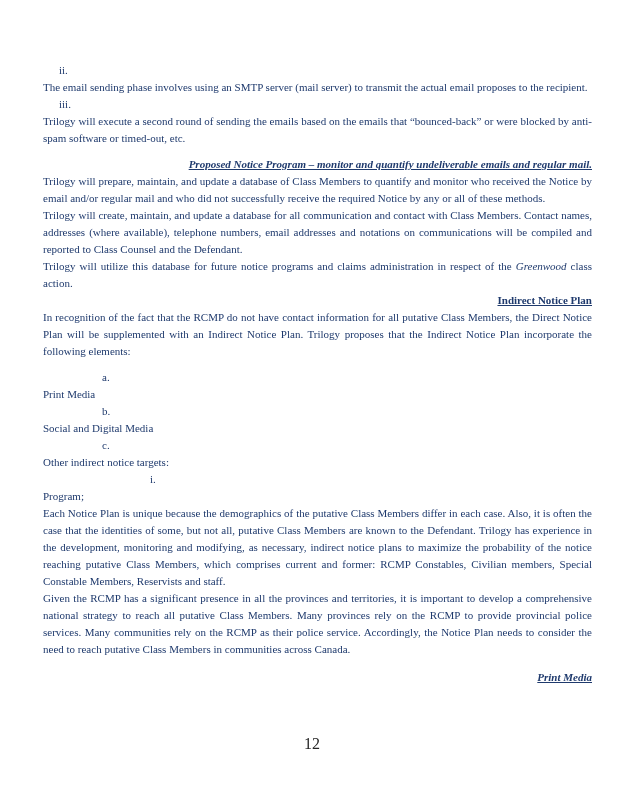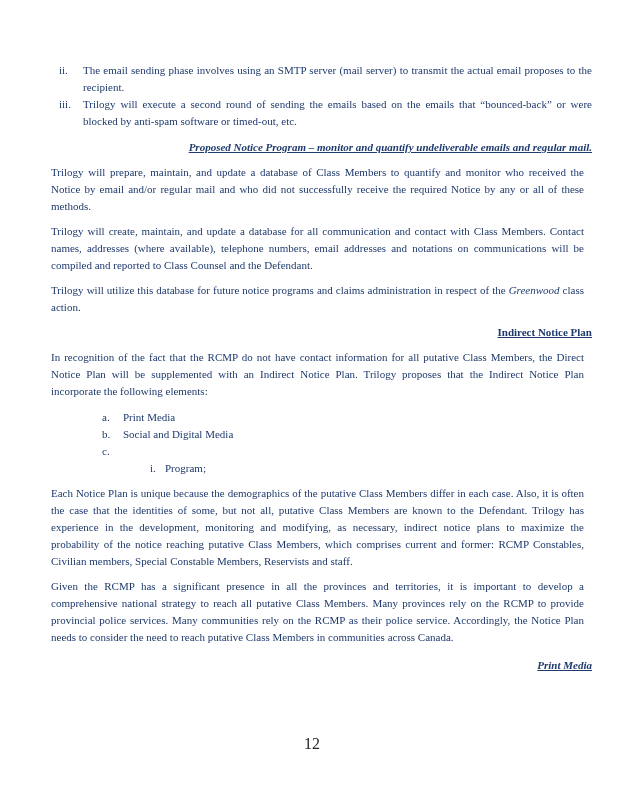--- a/index.html
+++ b/index.html
@@ -18,32 +18,32 @@
     line-height: 17px;
     color: #1f3a6d;
   }
   .content {
     position: absolute;
     left: 43px;
     top: 62px;
     width: 549px;
   }
   p.para {
-    margin: 8px;
+    margin: 0;
     text-align: justify;
   }
   .heading {
     margin: 0;
     font-weight: bold;
     text-decoration: underline;
     font-size: 11px;
     text-align: right;
   }
   .heading.italic { font-style: italic; }
-  .li { display: flex; }
+  .li { display: flex; flex-direction: column; }
   .li .mk { flex: 0 0 auto; box-sizing: border-box; }
   .li .tx { flex: 1 1 auto; }
   .roman .mk { width: 40px; padding-left: 16px; }
   .roman .tx { text-align: justify; }
   .alpha .mk { width: 80px; padding-left: 59px; }
   .nested .mk { width: 122px; padding-left: 107px; }
   .it { font-style: italic; }
   .mt9  { margin-top: 9px; }
   .mt20 { margin-top: 20px; }
   .mt15 { margin-top: 15px; }
@@ -92,20 +92,21 @@
       <div class="li alpha">
         <span class="mk">a.</span>
         <span class="tx">Print Media</span>
       </div>
       <div class="li alpha">
         <span class="mk">b.</span>
         <span class="tx">Social and Digital Media</span>
       </div>
       <div class="li alpha">
         <span class="mk">c.</span>
+        <span class="tx">Other indirect notice targets:</span>
       </div>
       <div class="li nested">
         <span class="mk">i.</span>
         <span class="tx">Program;</span>
       </div>
     </div>
 
     <p class="para mt15">Each Notice Plan is unique because the demographics of the putative Class Members differ in each case. Also, it is often the case that the identities of some, but not all, putative Class Members are known to the Defendant. Trilogy has experience in the development, monitoring and modifying, as necessary, indirect notice plans to maximize the probability of the notice reaching putative Class Members, which comprises current and former: RCMP Constables, Civilian members, Special Constable Members, Reservists and staff.</p>
 
     <p class="para mt9">Given the RCMP has a significant presence in all the provinces and territories, it is important to develop a comprehensive national strategy to reach all putative Class Members. Many provinces rely on the RCMP to provide provincial police services. Many communities rely on the RCMP as their police service. Accordingly, the Notice Plan needs to consider the need to reach putative Class Members in communities across Canada.</p>

